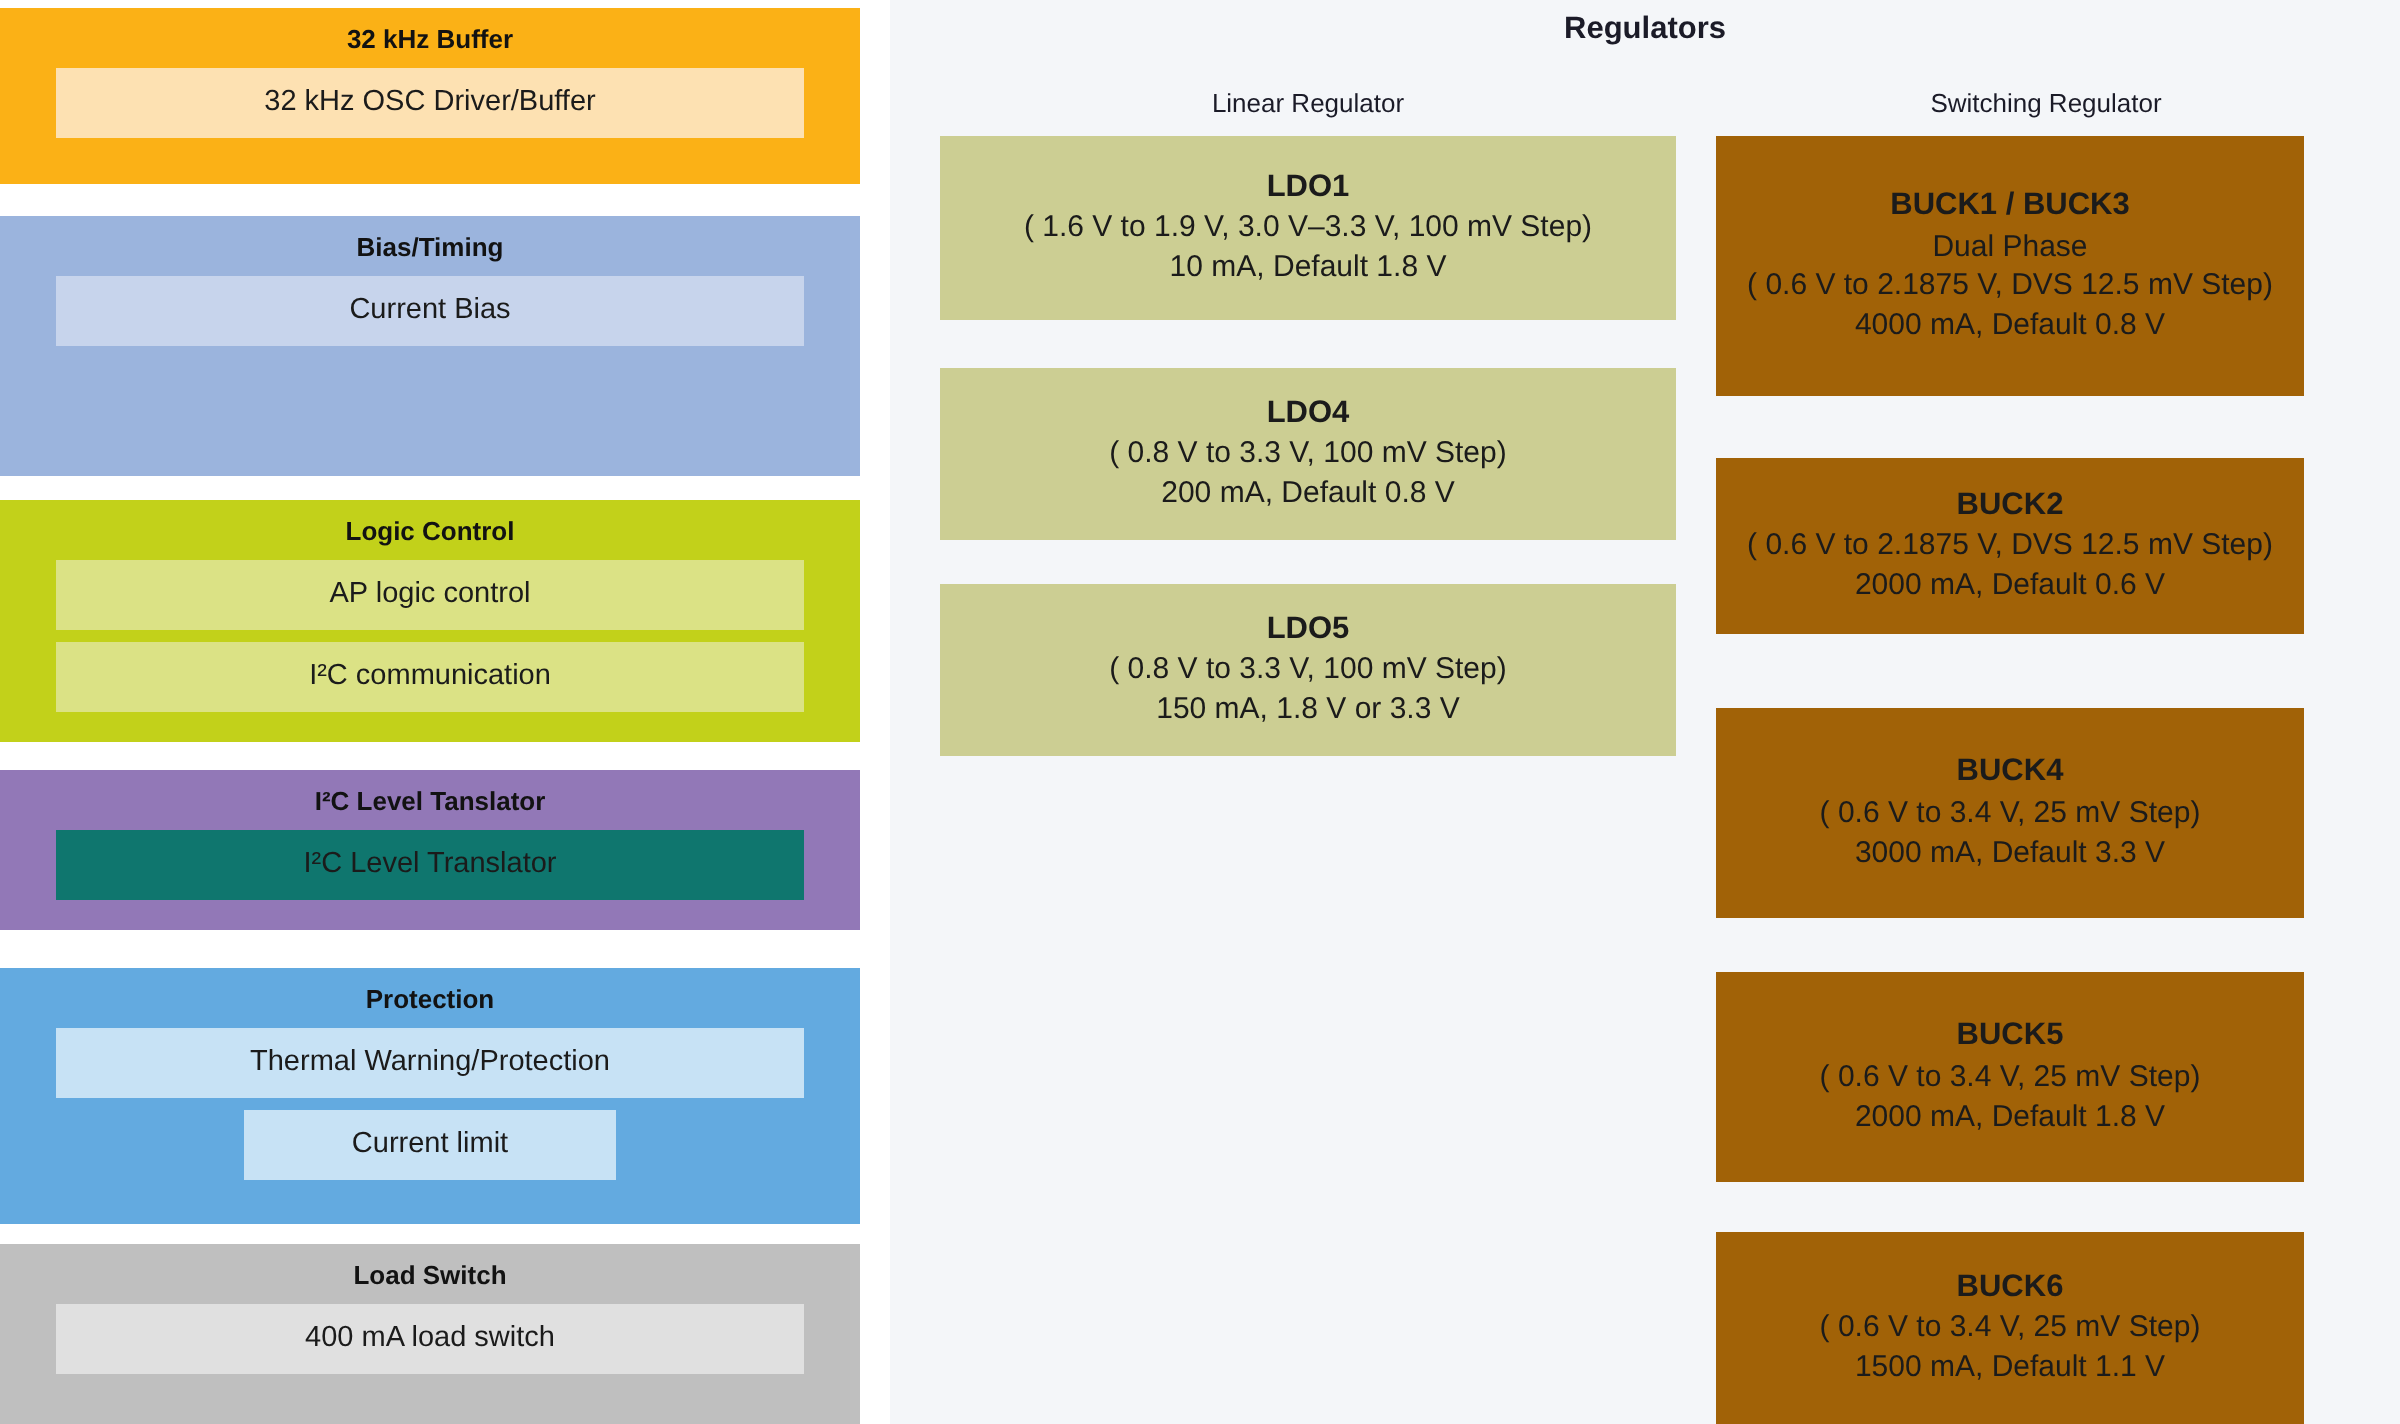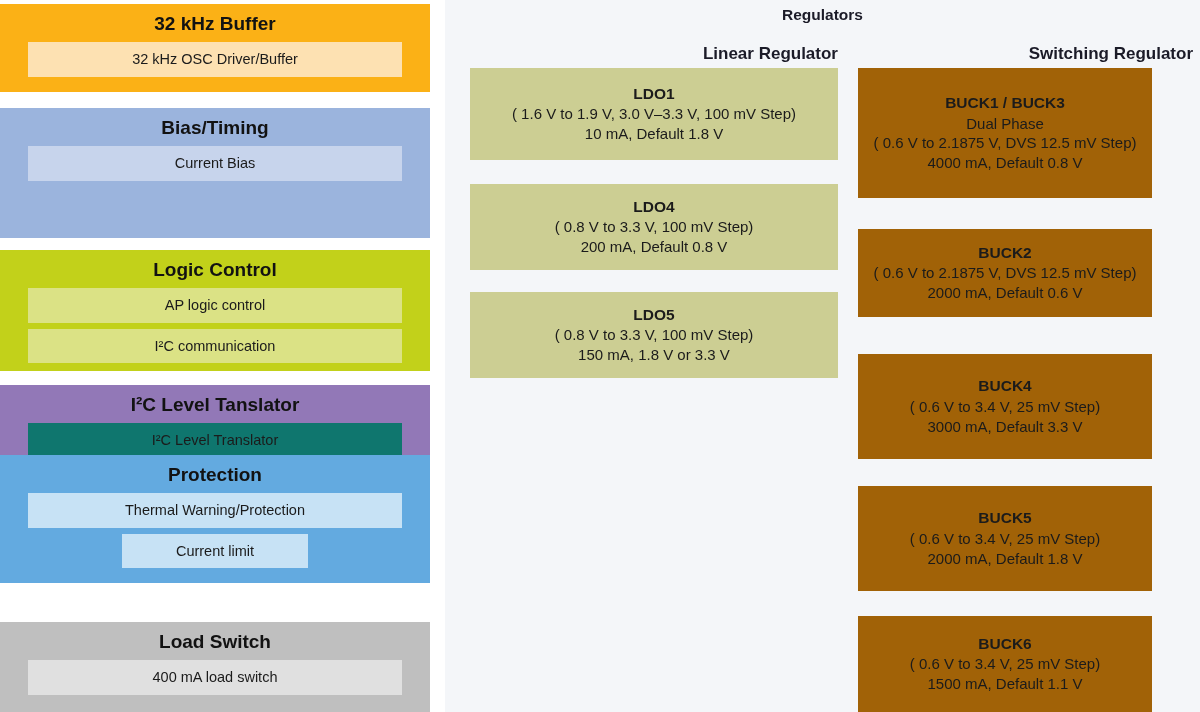--- a/index.html
+++ b/index.html
@@ -26,21 +26,21 @@
     background: #ffffff;
   }
   .block {
     position: absolute;
     left: 0;
     width: 430px;
     padding: 6px 0 8px 0;
   }
   .block-title {
     text-align: center;
-    font-size: 19px;
+    font-size: 13px;
     font-weight: bold;
     color: #121212;
     line-height: 1.3;
     padding: 2px 0 5px 0;
   }
   .sub-box {
     margin: 0 auto 6px auto;
     text-align: center;
     font-size: 14.5px;
     color: #1b1b1b;
@@ -78,24 +78,24 @@
     position: absolute;
     left: 0; top: 6px;
     width: 755px;
     text-align: center;
     font-size: 15.5px;
     font-weight: bold;
     color: #1b1b28;
   }
   .col-heading {
     position: absolute;
-    font-size: 17px;
-    font-weight: bold;
+    font-size: 13px;
+    font-weight: normal;
     color: #1b1b28;
-    text-align: right;
+    text-align: center;
   }
   #linear-heading   { left: 25px;  top: 44px; width: 368px; }
   #switching-heading{ left: 408px; top: 44px; width: 340px; }
 
   .reg-box {
     position: absolute;
     text-align: center;
     color: #1b1b1b;
     font-size: 15px;
     line-height: 1.32;
@@ -144,21 +144,21 @@
       <div class="block-title">Logic Control</div>
       <div class="sub-box">AP logic control</div>
       <div class="sub-box">I²C communication</div>
     </div>
 
     <div class="block blk-purple" style="top:385px;height:80px;">
       <div class="block-title">I²C Level Tanslator</div>
       <div class="sub-box">I²C Level Translator</div>
     </div>
 
-    <div class="block blk-blue2" style="top:455px;height:128px;">
+    <div class="block blk-blue2" style="top:484px;height:128px;">
       <div class="block-title">Protection</div>
       <div class="sub-box">Thermal Warning/Protection</div>
       <div class="sub-box narrow">Current limit</div>
     </div>
 
     <div class="block blk-gray" style="top:622px;height:90px;">
       <div class="block-title">Load Switch</div>
       <div class="sub-box">400 mA load switch</div>
     </div>
 

